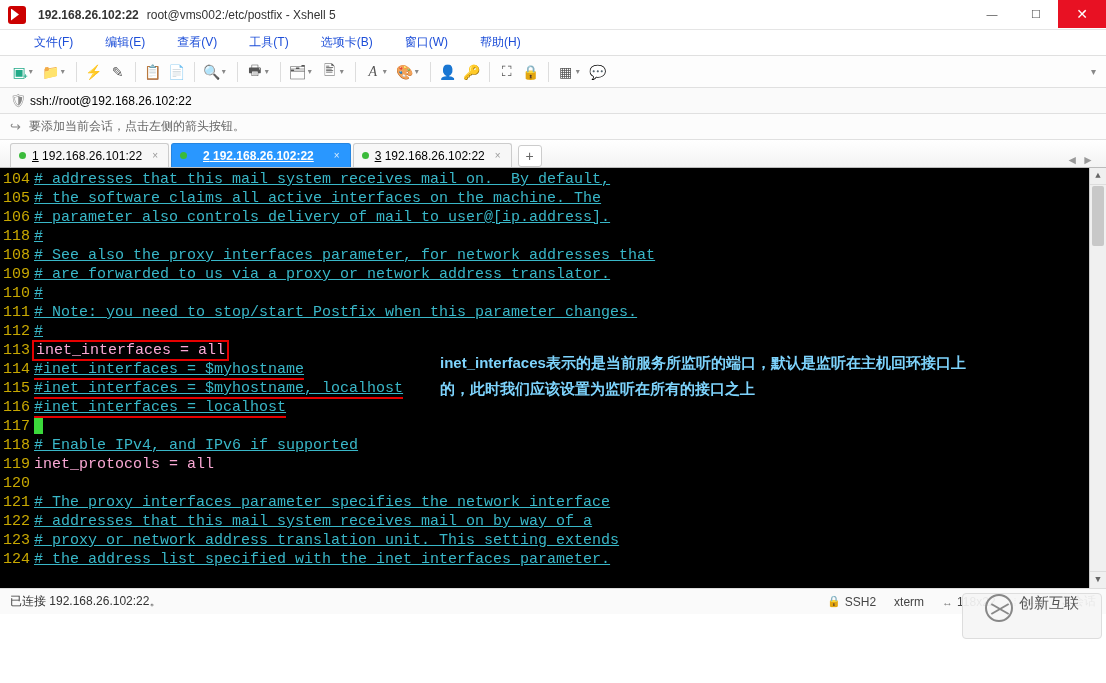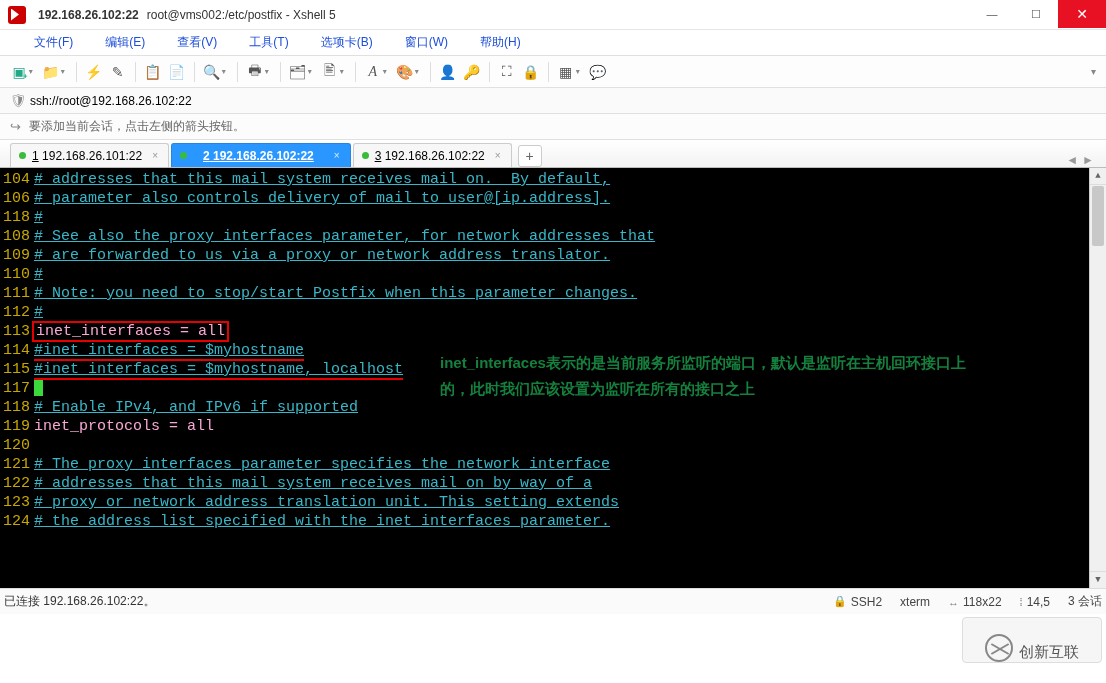--- a/index.html
+++ b/index.html
@@ -55,31 +55,31 @@
 .scrollbar-arrow{position:absolute;left:0;right:0;height:17px;display:flex;align-items:center;justify-content:center;color:#666;font-size:9px;background:#f0f0f0;}
 .sa-top{top:0;border-bottom:1px solid #ddd;}
 .sa-bot{bottom:0;border-top:1px solid #ddd;}
 .term-row { display:flex; white-space:pre; }
 .lno { width: 34px; text-align:right; padding-right:4px; color:#c8a800; }
 .txt { flex:1; color:#f9a8d4; }
 .c-cyan { color:#39b7c8;text-decoration:underline; }
 .cursor-blk{background:#3bd93b;color:#3bd93b;display:inline-block;width:9px;height:16px;vertical-align:middle;}
 .redbox { outline:2px solid #e60000; padding:0 2px;}
 .underline-red{ border-bottom:2px solid #e60000; }
-.callout { position:absolute; top:182px; left:440px; width:640px; color:#15803d; font-size:15px; font-weight:bold; font-family:"Microsoft YaHei",sans-serif; line-height:26px;}
+.callout { position:absolute; top:182px; left:440px; width:640px; color:#7dd3fc; font-size:15px; font-weight:bold; font-family:"Microsoft YaHei",sans-serif; line-height:26px;}
 .status-vi{color:#fff;display:flex;}
 
 
-.status-bar { height:26px; display:flex; align-items:center; padding:0 4px; gap:18px; font-size:12px; color:#333; border-top:1px solid #ddd; background:#fafafa;}
+.status-bar { height:26px; display:flex; align-items:center; padding:0 10px; gap:18px; font-size:12px; color:#333; border-top:1px solid #ddd; background:#fafafa;}
 .status-left{flex:1;}
 .status-item{display:flex;align-items:center;gap:4px;color:#444;}
 .si-icon{font-size:11px;color:#777;}
 
 
-.watermark{position:absolute;right:4px;bottom:20px;width:140px;height:46px;background:rgba(245,245,245,0.92);border:1px solid #ddd;border-radius:4px;display:flex;align-items:flex-end;justify-content:center;gap:6px;color:#555;font-size:15px;}
+.watermark{position:absolute;right:4px;bottom:44px;width:140px;height:46px;background:rgba(245,245,245,0.92);border:1px solid #ddd;border-radius:4px;display:flex;align-items:flex-start;justify-content:center;gap:6px;color:#555;font-size:15px;}
 .wm-icon{width:28px;height:28px;border:2px solid #888;border-radius:50%;position:relative;}
 .wm-icon::before,.wm-icon::after{content:"";position:absolute;background:#888;}
 .wm-icon::before{width:20px;height:2px;top:12px;left:3px;transform:rotate(30deg);}
 .wm-icon::after{width:20px;height:2px;top:12px;left:3px;transform:rotate(-30deg);}
 </style>
 </head>
 <body>
 
 <div class="title-bar">
   <div class="logo"></div>
@@ -205,30 +205,32 @@
   <div class="callout">
     <div>inet_interfaces表示的是当前服务所监听的端口，默认是监听在主机回环接口上</div>
     <div>的，此时我们应该设置为监听在所有的接口之上</div>
   </div>
   <div class="scrollbar">
     <div class="scrollbar-arrow sa-top">▲</div>
     <div class="scrollbar-thumb" style="top:18px;"></div>
     <div class="scrollbar-arrow sa-bot">▼</div>
   </div>
 <div class="term-row"><span class="lno">104</span><span class="txt c-cyan"># addresses that this mail system receives mail on.  By default,</span></div>
+    <div class="term-row"><span class="lno">105</span><span class="txt c-cyan"># the software claims all active interfaces on the machine. The</span></div>
     <div class="term-row"><span class="lno">106</span><span class="txt c-cyan"># parameter also controls delivery of mail to user@[ip.address].</span></div>
     <div class="term-row"><span class="lno">118</span><span class="txt c-cyan">#</span></div>
     <div class="term-row"><span class="lno">108</span><span class="txt c-cyan"># See also the proxy_interfaces parameter, for network addresses that</span></div>
     <div class="term-row"><span class="lno">109</span><span class="txt c-cyan"># are forwarded to us via a proxy or network address translator.</span></div>
     <div class="term-row"><span class="lno">110</span><span class="txt c-cyan">#</span></div>
     <div class="term-row"><span class="lno">111</span><span class="txt c-cyan"># Note: you need to stop/start Postfix when this parameter changes.</span></div>
     <div class="term-row"><span class="lno">112</span><span class="txt c-cyan">#</span></div>
     <div class="term-row"><span class="lno">113</span><span class="txt "><span class="redbox">inet_interfaces = all</span></span></div>
     <div class="term-row"><span class="lno">114</span><span class="txt c-cyan"><span class="underline-red">#inet_interfaces = $myhostname</span></span></div>
     <div class="term-row"><span class="lno">115</span><span class="txt c-cyan"><span class="underline-red">#inet_interfaces = $myhostname, localhost</span></span></div>
+    <div class="term-row"><span class="lno">116</span><span class="txt c-cyan"><span class="underline-red">#inet_interfaces = localhost</span></span></div>
     <div class="term-row"><span class="lno">117</span><span class="txt "><span class="cursor-blk"> </span></span></div>
     <div class="term-row"><span class="lno">118</span><span class="txt c-cyan"># Enable IPv4, and IPv6 if supported</span></div>
     <div class="term-row"><span class="lno">119</span><span class="txt ">inet_protocols = all</span></div>
     <div class="term-row"><span class="lno">120</span><span class="txt "></span></div>
     <div class="term-row"><span class="lno">121</span><span class="txt c-cyan"># The proxy_interfaces parameter specifies the network interface</span></div>
     <div class="term-row"><span class="lno">122</span><span class="txt c-cyan"># addresses that this mail system receives mail on by way of a</span></div>
     <div class="term-row"><span class="lno">123</span><span class="txt c-cyan"># proxy or network address translation unit. This setting extends</span></div>
     <div class="term-row"><span class="lno">124</span><span class="txt c-cyan"># the address list specified with the inet_interfaces parameter.</span></div>
   </div>
 

